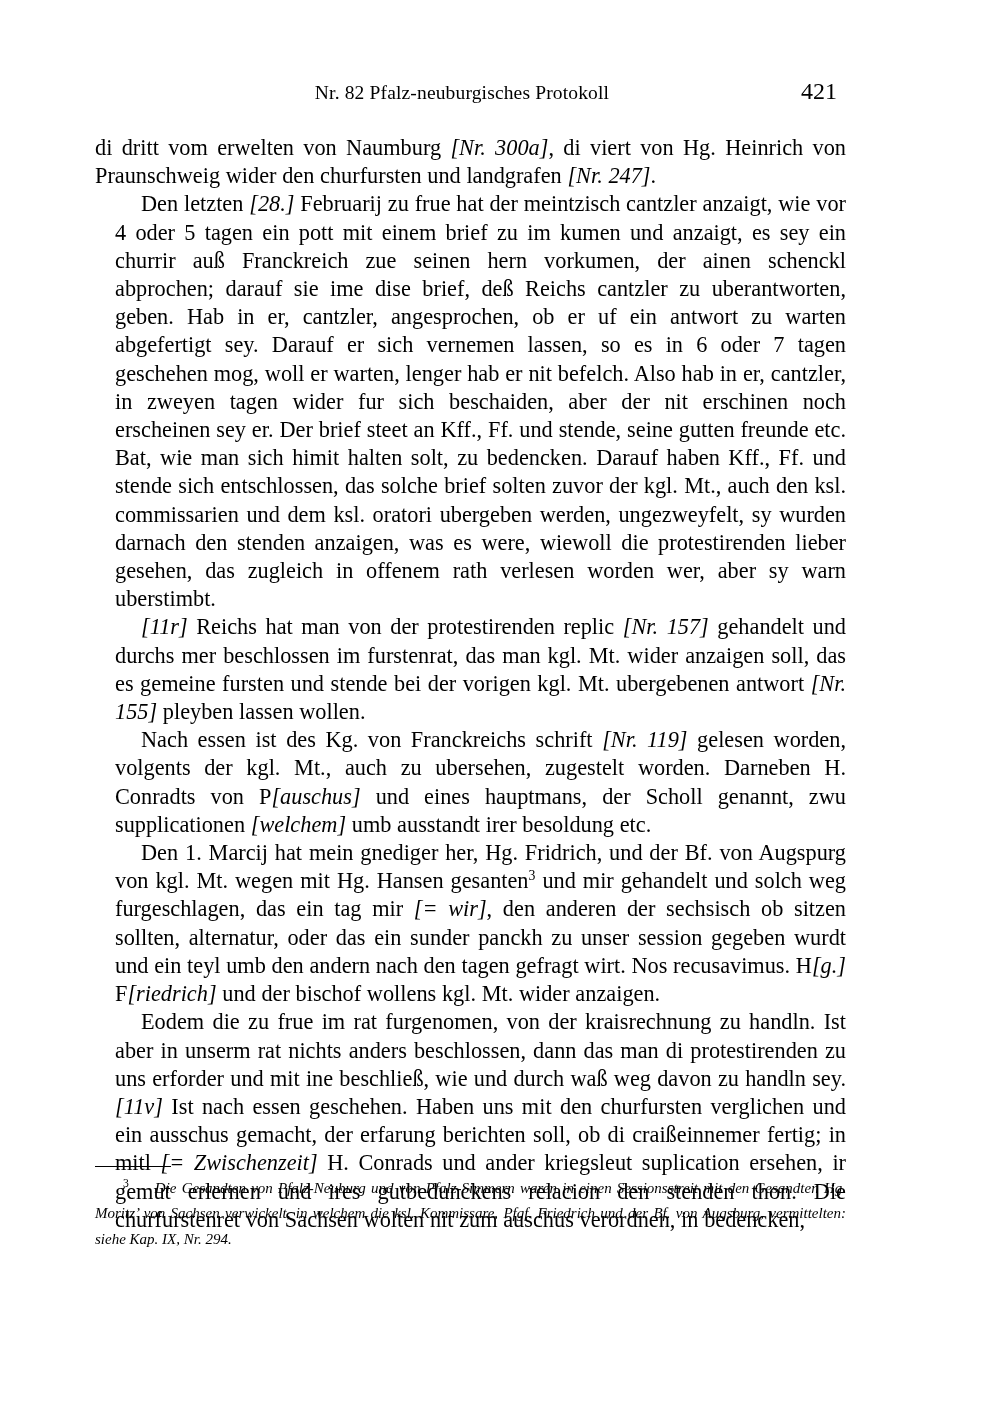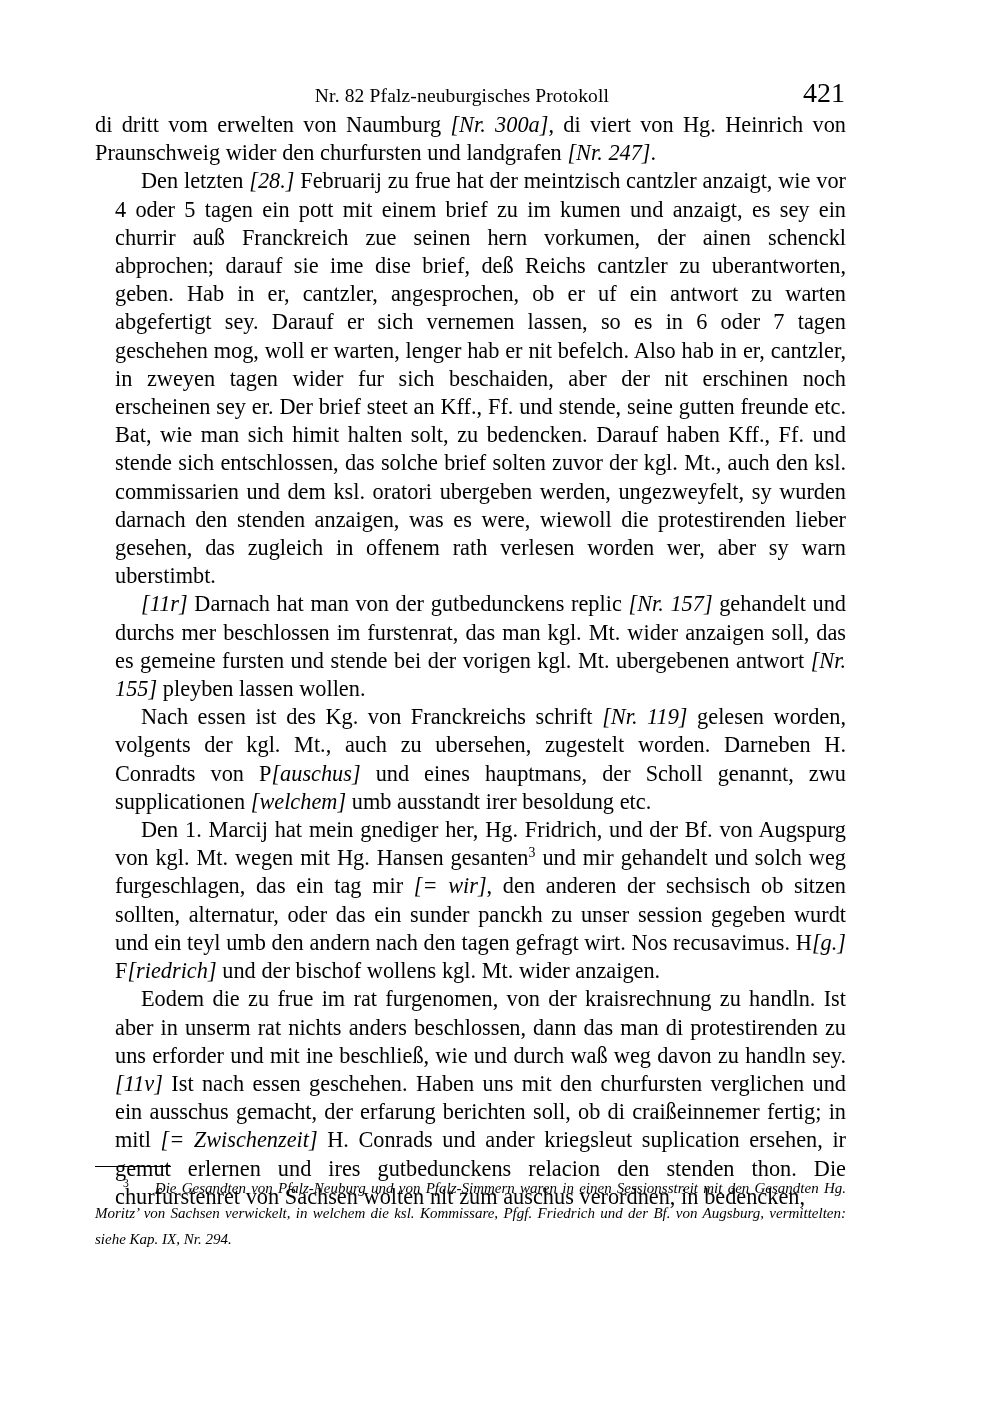--- a/index.html
+++ b/index.html
@@ -33,31 +33,31 @@
   }
   .runhead-title {
     flex: 1 1 auto;
     text-align: center;
     font-size: 19.5px;
     letter-spacing: 0.15px;
     padding-left: 36px;
   }
   .runhead-folio {
     flex: 0 0 auto;
-    font-size: 28px;
+    font-size: 24px;
     line-height: 1;
-    text-align: right;
+    text-align: center;
     min-width: 52px;
   }
 
   
   .textblock {
     position: absolute;
     left: 95px;
-    top: 111px;
+    top: 134px;
     width: 751px;
   }
   p.para {
     margin: 0;
     font-size: 22.3px;
     line-height: 28.2px;
     text-align: justify;
     text-justify: inter-word;
     hyphens: none;
     word-spacing: 0.1px;
@@ -114,21 +114,21 @@
 <div class="page">
 
   <div class="runhead">
     <div class="runhead-title">Nr. 82 Pfalz-neuburgisches Protokoll</div>
     <div class="runhead-folio">421</div>
   </div>
 
   <div class="textblock">
       <p class="para"><span>di dritt vom erwelten von Naumburg </span><i>[Nr. 300a]</i><span>, di viert von Hg. Heinrich von Praunschweig wider den churfursten und landgrafen </span><i>[Nr. 247]</i><span>.</span></p>
       <p class="para indent"><span>Den letzten </span><i>[28.]</i><span> Februarij zu frue hat der meintzisch cantzler anzaigt, wie vor 4 oder 5 tagen ein pott mit einem brief zu im kumen und anzaigt, es sey ein churrir auß Franckreich zue seinen hern vorkumen, der ainen schenckl abprochen; darauf sie ime dise brief, deß Reichs cantzler zu uberantworten, geben. Hab in er, cantzler, angesprochen, ob er uf ein antwort zu warten abgefertigt sey. Darauf er sich vernemen lassen, so es in 6 oder 7 tagen geschehen mog, woll er warten, lenger hab er nit befelch. Also hab in er, cantzler, in zweyen tagen wider fur sich beschaiden, aber der nit erschinen noch erscheinen sey er. Der brief steet an Kff., Ff. und stende, seine gutten freunde etc. Bat, wie man sich himit halten solt, zu bedencken. Darauf haben Kff., Ff. und stende sich entschlossen, das solche brief solten zuvor der kgl. Mt., auch den ksl. commissarien und dem ksl. oratori ubergeben werden, ungezweyfelt, sy wurden darnach den stenden anzaigen, was es were, wiewoll die protestirenden lieber gesehen, das zugleich in offenem rath verlesen worden wer, aber sy warn uberstimbt.</span></p>
-      <p class="para indent"><i>[11r]</i><span> Darnach hat man von der gutbedunckens replic </span><i>[Nr. 157]</i><span> gehandelt und durchs mer beschlossen im furstenrat, das man kgl. Mt. wider anzaigen soll, das es gemeine fursten und stende bei der vorigen kgl. Mt. ubergebenen antwort </span><i>[Nr. 155]</i><span> pleyben lassen wollen.</span></p>
+      <p class="para indent"><i>[11r]</i><span> Reichs hat man von der protestirenden replic </span><i>[Nr. 157]</i><span> gehandelt und durchs mer beschlossen im furstenrat, das man kgl. Mt. wider anzaigen soll, das es gemeine fursten und stende bei der vorigen kgl. Mt. ubergebenen antwort </span><i>[Nr. 155]</i><span> pleyben lassen wollen.</span></p>
       <p class="para indent"><span>Nach essen ist des Kg. von Franckreichs schrift </span><i>[Nr. 119]</i><span> gelesen worden, volgents der kgl. Mt., auch zu ubersehen, zugestelt worden. Darneben H. Conradts von P</span><i>[auschus]</i><span> und eines hauptmans, der Scholl genannt, zwu supplicationen </span><i>[welchem]</i><span> umb ausstandt irer besoldung etc.</span></p>
       <p class="para indent"><span>Den 1. Marcij hat mein gnediger her, Hg. Fridrich, und der Bf. von Augspurg von kgl. Mt. wegen mit Hg. Hansen gesanten</span><sup class="fnref">3</sup><span> und mir gehandelt und solch weg furgeschlagen, das ein tag mir </span><i>[= wir]</i><span>, den anderen der sechsisch ob sitzen sollten, alternatur, oder das ein sunder panckh zu unser session gegeben wurdt und ein teyl umb den andern nach den tagen gefragt wirt. Nos recusavimus. H</span><i>[g.]</i><span> F</span><i>[riedrich]</i><span> und der bischof wollens kgl. Mt. wider anzaigen.</span></p>
       <p class="para indent"><span>Eodem die zu frue im rat furgenomen, von der kraisrechnung zu handln. Ist aber in unserm rat nichts anders beschlossen, dann das man di protestirenden zu uns erforder und mit ine beschließ, wie und durch waß weg davon zu handln sey. </span><i>[11v]</i><span> Ist nach essen geschehen. Haben uns mit den churfursten verglichen und ein ausschus gemacht, der erfarung berichten soll, ob di craißeinnemer fertig; in mitl </span><i>[= Zwischenzeit]</i><span> H. Conrads und ander kriegsleut suplication ersehen, ir gemut erlernen und ires gutbedunckens relacion den stenden thon. Die churfurstenret von Sachsen wolten nit zum auschus verordnen, in bedencken,</span></p>
     </div>
 
   <div class="footnotes">
     <hr class="fn-rule">
     <div>
         <p class="footnote"><span class="fn-num">3</span><span>Die Gesandten von Pfalz-Neuburg und von Pfalz-Simmern waren in einen Sessionsstreit mit den Gesandten Hg. Moritz’ von Sachsen verwickelt, in welchem die ksl. Kommissare, Pfgf. Friedrich und der Bf. von Augsburg, vermittelten: siehe Kap. IX, Nr. 294.</span></p>
       </div>

